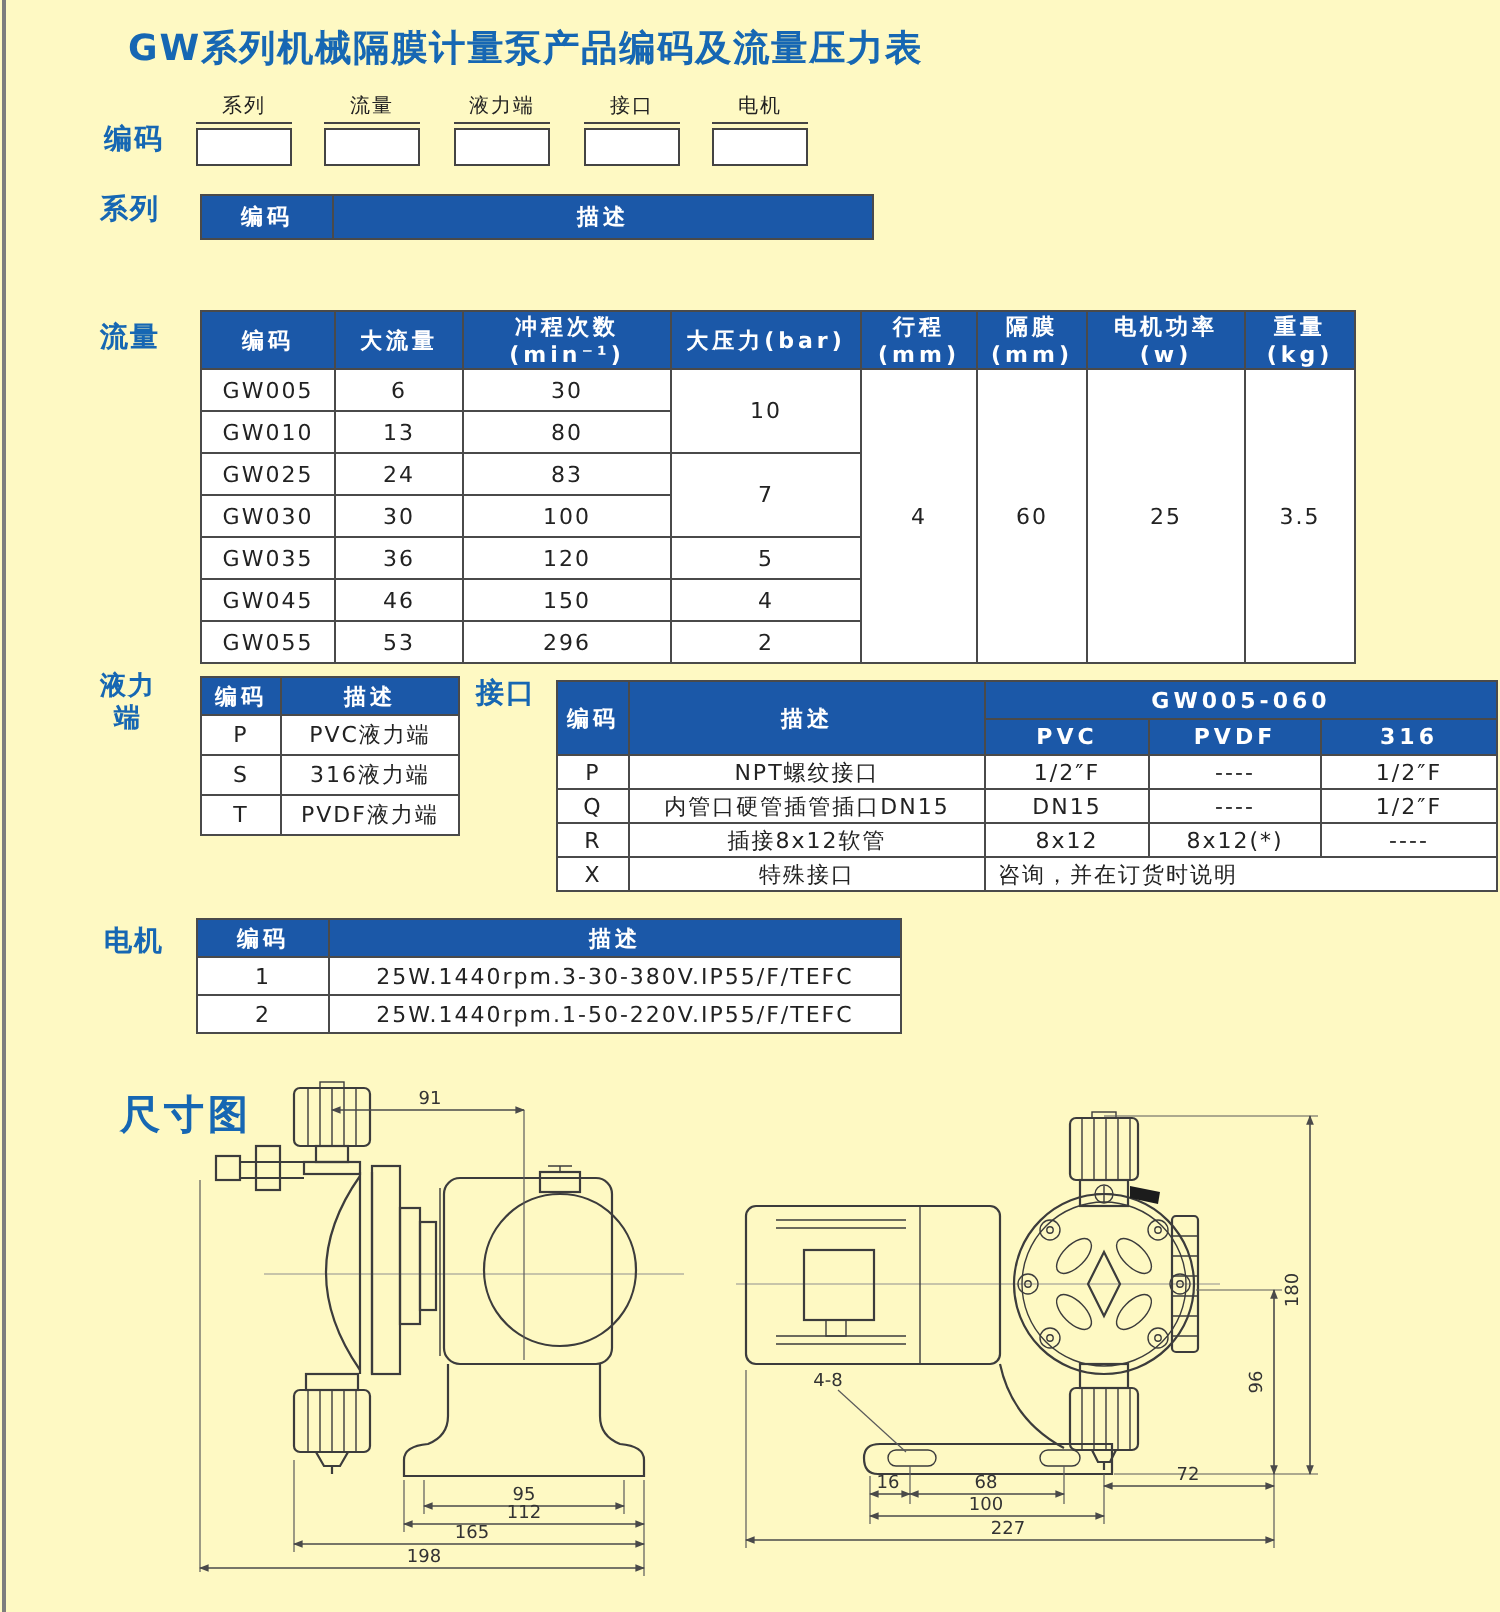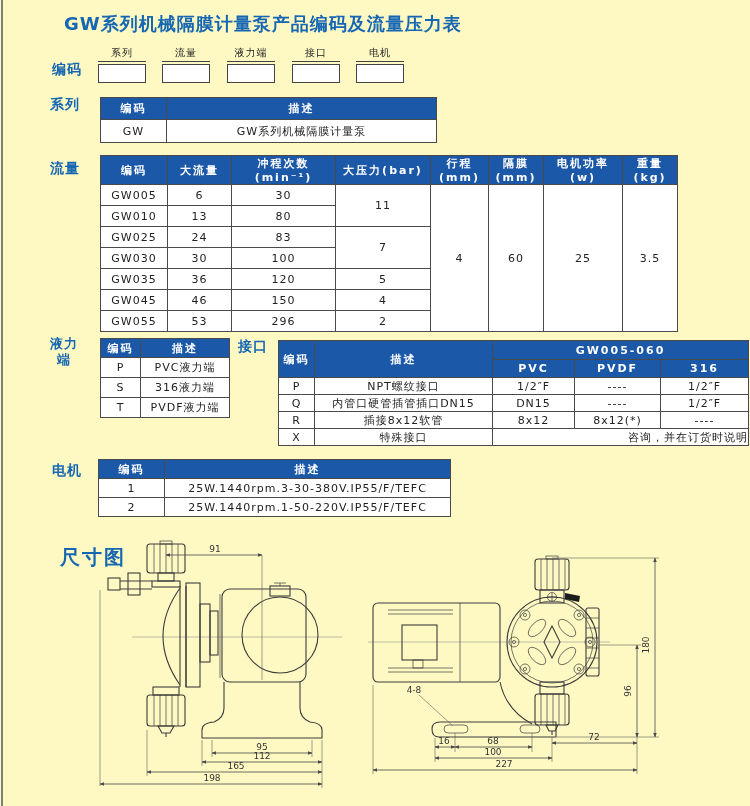--- a/index.html
+++ b/index.html
@@ -23,21 +23,21 @@
   table.tbl td.th{background:#1b58a8;color:#fff;font-weight:bold;letter-spacing:2px;}
   .series-tbl{left:100px;top:97px;width:337px;}
   .series-tbl tr.hr{height:22px}.series-tbl tr.br{height:23px}
   .flow-tbl{left:100px;top:155px;width:577px;}
   .flow-tbl tr.hr{height:28px}.flow-tbl tr.br{height:21px}
   .flow-tbl td.th{letter-spacing:0px;}
   .hyd-tbl{left:100px;top:338px;width:130px;}
   .hyd-tbl tr.hr{height:19px}.hyd-tbl tr.br{height:20px}
   .int-tbl{left:278px;top:340px;width:470px;}
   .int-tbl tr.hr1{height:19px}.int-tbl tr.hr2{height:18px}.int-tbl tr.br{height:17px}
-  .int-tbl td.note{text-align:right;padding-left:6px;}
+  .int-tbl td.note{text-align:left;padding-left:6px;}
   .motor-tbl{left:98px;top:459px;width:353px;}
   .motor-tbl tr.hr{height:19px}.motor-tbl tr.br{height:19px}
   .lbl-series{left:50px;top:96px}
   .lbl-flow{left:50px;top:160px}
   .lbl-hyd{left:48px;top:336px;width:32px;text-align:center;word-break:break-all;line-height:16px;font-size:13px;}
   .lbl-int{left:238px;top:338px}
   .lbl-motor{left:52px;top:462px}
   .lbl-dims{position:absolute;left:60px;top:544px;font-size:20px;font-weight:bold;
             color:#1667b3;letter-spacing:2px;}
   
@@ -85,24 +85,20 @@
   <table class="tbl series-tbl">
     <colgroup>
         <col style="width:66px">
         <col>
       </colgroup>
     <tbody>
         <tr class="hr">
       <td class="th">编码</td>
       <td class="th">描述</td>
     </tr>
-    <tr class="br">
-      <td>GW</td>
-      <td>GW系列机械隔膜计量泵</td>
-    </tr>
   </tbody>
     </table>
 
   <span class="sec-label lbl-flow">流量</span>
   <table class="tbl flow-tbl">
     <colgroup>
         <col style="width:67px">
         <col style="width:64px">
         <col style="width:104px">
         <col style="width:95px">
@@ -119,21 +115,21 @@
       <td class="th">大压力(bar)</td>
       <td class="th">行程(mm)</td>
       <td class="th">隔膜(mm)</td>
       <td class="th">电机功率(w)</td>
       <td class="th">重量(kg)</td>
     </tr>
     <tr class="br">
       <td>GW005</td>
       <td>6</td>
       <td>30</td>
-      <td rowspan="2">11</td>
+      <td rowspan="2">10</td>
       <td rowspan="7">4</td>
       <td rowspan="7">60</td>
       <td rowspan="7">25</td>
       <td rowspan="7">3.5</td>
     </tr>
     <tr class="br">
       <td>GW010</td>
       <td>13</td>
       <td>80</td>
     </tr>

